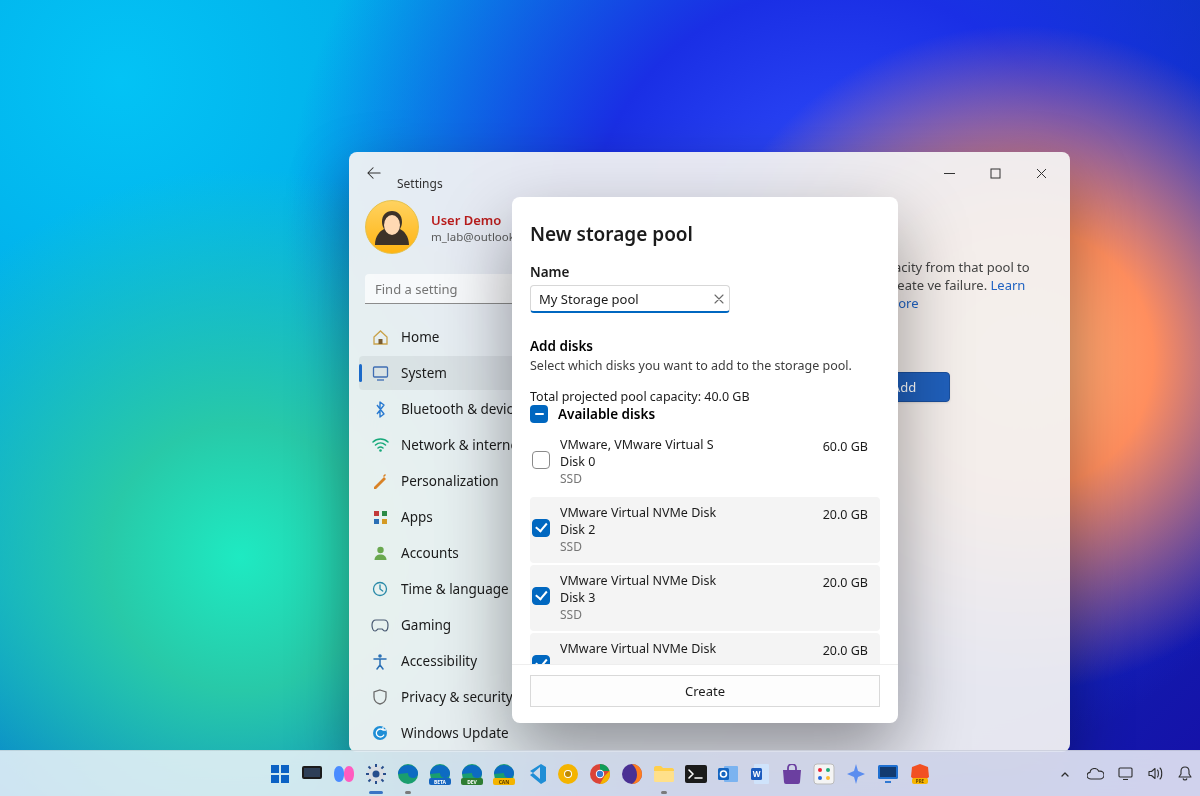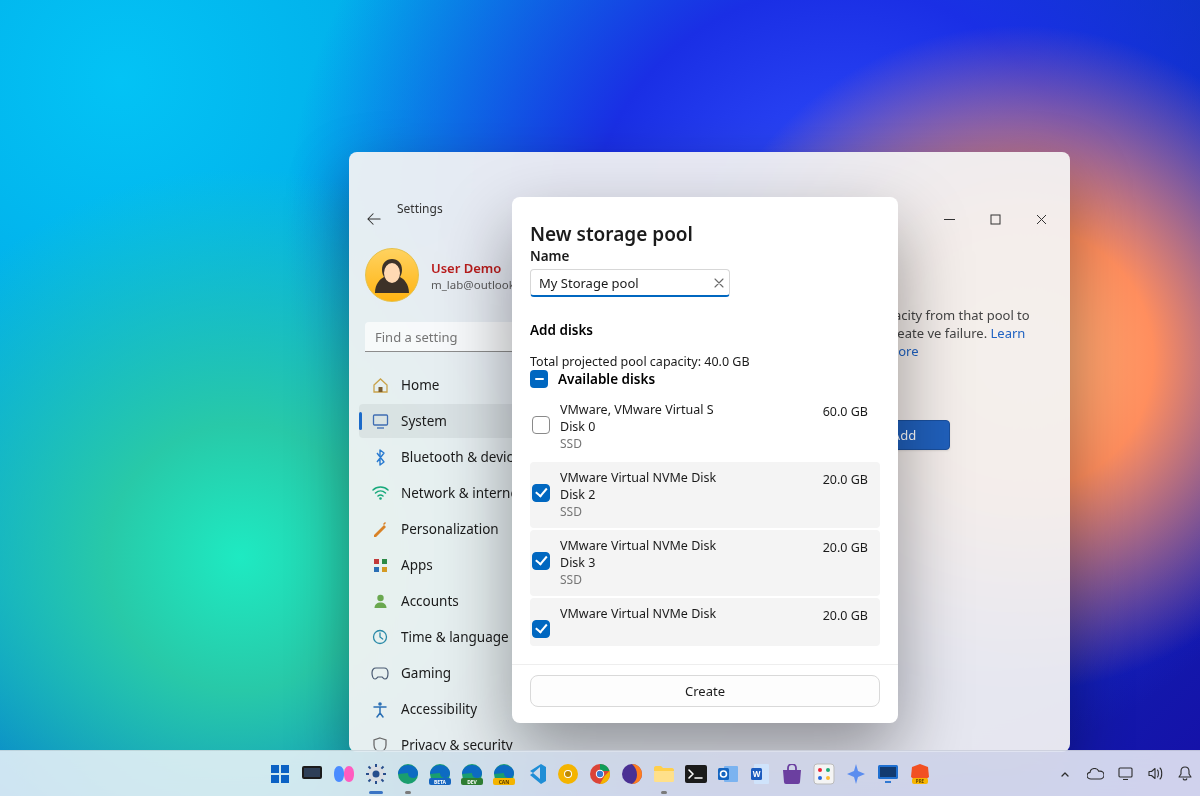--- a/index.html
+++ b/index.html
@@ -17,21 +17,21 @@
   }
 
   
   .window {
     position: absolute; left: 349px; top: 152px; width: 721px; height: 600px;
     background: rgba(243,243,243,.94); backdrop-filter: blur(24px);
     border-radius: 8px; box-shadow: 0 24px 60px rgba(0,0,0,.35);
     display: flex; flex-direction: column; overflow: hidden;
   }
   .titlebar {
-    display: flex; align-items: flex-start; height: 40px; padding: 0 6px; margin-top: 48px;
+    display: flex; align-items: flex-end; height: 40px; padding: 0 6px;
   }
   .titlebar .back { width: 38px; height: 38px; display:flex;align-items:center;justify-content:center; border-radius:4px; cursor:pointer;}
   .titlebar .title { font-size: 12px; color:#333; margin-left:4px;}
   .titlebar .spacer { flex:1; }
   .winbtn { width:46px; height:38px; display:flex; align-items:center; justify-content:center; cursor:pointer; }
   .winbtn svg { stroke:#333; }
 
   .window-body { flex:1; display:flex; min-height:0;}
   .sidebar { width: 235px; padding: 0 4px 10px 10px; display:flex; flex-direction:column; gap:6px; overflow:hidden;}
   .user-block { display:flex; align-items:center; gap:12px; padding: 8px 10px 12px 6px;}
@@ -57,21 +57,21 @@
   .add-btn { margin-top:60px; margin-left:244px; width:92px; height:30px; background:#2060bc; border:1px solid #1a4f9c; color:#fff; border-radius:4px; font-size:13px; cursor:pointer;
     box-shadow:0 1px 2px rgba(0,0,0,.1);}
 
   
   .dialog {
     position:absolute; left:512px; top:197px; width:386px; height:526px; background:#fff;
     border-radius:8px; box-shadow: 0 30px 70px rgba(0,0,0,.38); display:flex; flex-direction:column;
   }
   .dlg-body { flex:1; padding: 24px 18px 8px 18px; overflow:auto;}
   .dlg-title { font-size:19px; font-weight:600; color:#1b1b1b; }
-  .field-label { font-size:13.5px; font-weight:600; color:#1b1b1b;}
+  .field-label { font-size:13.5px; font-weight:600; margin-top:16px; color:#1b1b1b;}
   .name-wrap { position:relative; margin-top:4px;}
   .name-input { width:200px; height:28px; border:1px solid #d7d7d7; border-bottom:2px solid #0067c0; border-radius:4px; padding:0 26px 0 8px; font-size:13px; color:#1b1b1b;}
   .clear-x { position:absolute; left:178px; top:0; width:22px; height:28px; display:flex; align-items:center; justify-content:center; color:#6a6a6a; cursor:pointer;}
   .section-head { font-size:13.5px; font-weight:600; margin-top:24px;}
   .section-sub { font-size:12.5px; color:#3e3e3e; margin-top:2px;}
   .capacity { font-size:12.5px; color:#1b1b1b; margin-top:14px;}
   .avail-row { display:flex; align-items:center; gap:10px; }
   .tri-check { width:18px; height:18px; border-radius:4px; background:#0067c0; display:flex; align-items:center; justify-content:center; cursor:pointer;}
   .tri-check .dash { width:9px; height:2px; background:#fff; border-radius:1px;}
   .avail-label { font-size:13.5px; font-weight:600;}
@@ -80,21 +80,21 @@
   .disk.selected { background:#f4f4f4;}
   .disk-check { width:18px; height:18px; margin-top:14px; border-radius:4px; border:1.5px solid #8a8a8a; background:#fff; cursor:pointer; flex-shrink:0; display:flex; align-items:center; justify-content:center;}
   .disk-check.checked { background:#0067c0; border-color:#0067c0;}
   .disk-check.checked::after { content:""; width:5px; height:9px; border:solid #fff; border-width:0 2px 2px 0; transform: rotate(40deg) translate(-1px,-1px);}
   .disk-info { flex:1; line-height:1.35;}
   .disk-model { font-size:12.5px; color:#1b1b1b;}
   .disk-id { font-size:12.5px; color:#1b1b1b;}
   .disk-type { font-size:12px; color:#767676;}
   .disk-size { font-size:12.5px; color:#1b1b1b; padding-top:1px;}
   .dlg-foot { padding: 10px 18px 16px 18px; display:flex; gap:10px; border-top:1px solid #eee;}
-  .dlg-btn { flex:1; height:32px; border:1px solid #d9d9d9; background:#fdfdfd; border-radius:8px; font-size:13px; color:#1b1b1b; cursor:pointer;}
+  .dlg-btn { flex:1; height:32px; border:1px solid #d9d9d9; background:#fdfdfd; border-radius:0; font-size:13px; color:#1b1b1b; cursor:pointer;}
 
   
   .taskbar {
     position:absolute; left:0; right:0; bottom:0; height:46px;
     background: rgba(241,244,249,.85); backdrop-filter: blur(20px);
     border-top:1px solid rgba(0,0,0,.08); display:flex; align-items:center;
   }
   .task-center { position:absolute; left:50%; transform:translateX(-50%); display:flex; align-items:center; gap:6px;}
   .tb-item { width:26px; height:26px; border-radius:4px; display:flex; align-items:center; justify-content:center; cursor:pointer; position:relative;}
   .tb-item.underlined::after { content:""; position:absolute; bottom:-7px; left:50%; transform:translateX(-50%); width:6px; height:3px; border-radius:2px; background:#7a7a7a;}
@@ -280,20 +280,21 @@
       <div class="name-wrap">
         <input class="name-input" type="text" value="My Storage pool" style="">
         <div class="clear-x">
           <svg width="10" height="10" viewBox="0 0 10 10">
               <path d="M1 1l8 8M9 1l-8 8" stroke="#6a6a6a" stroke-width="1.1" stroke-linecap="round"></path>
             </svg>
         </div>
       </div>
 
       <div class="section-head">Add disks</div>
+      <div class="section-sub">Select which disks you want to add to the storage pool.</div>
       <div class="capacity">Total projected pool capacity: 40.0 GB</div>
 
       <div class="avail-row">
         <div class="tri-check">
             <div class="dash"></div>
           </div>
         <div class="avail-label">Available disks</div>
       </div>
 
       <div class="disk-list" id="disk-list">

